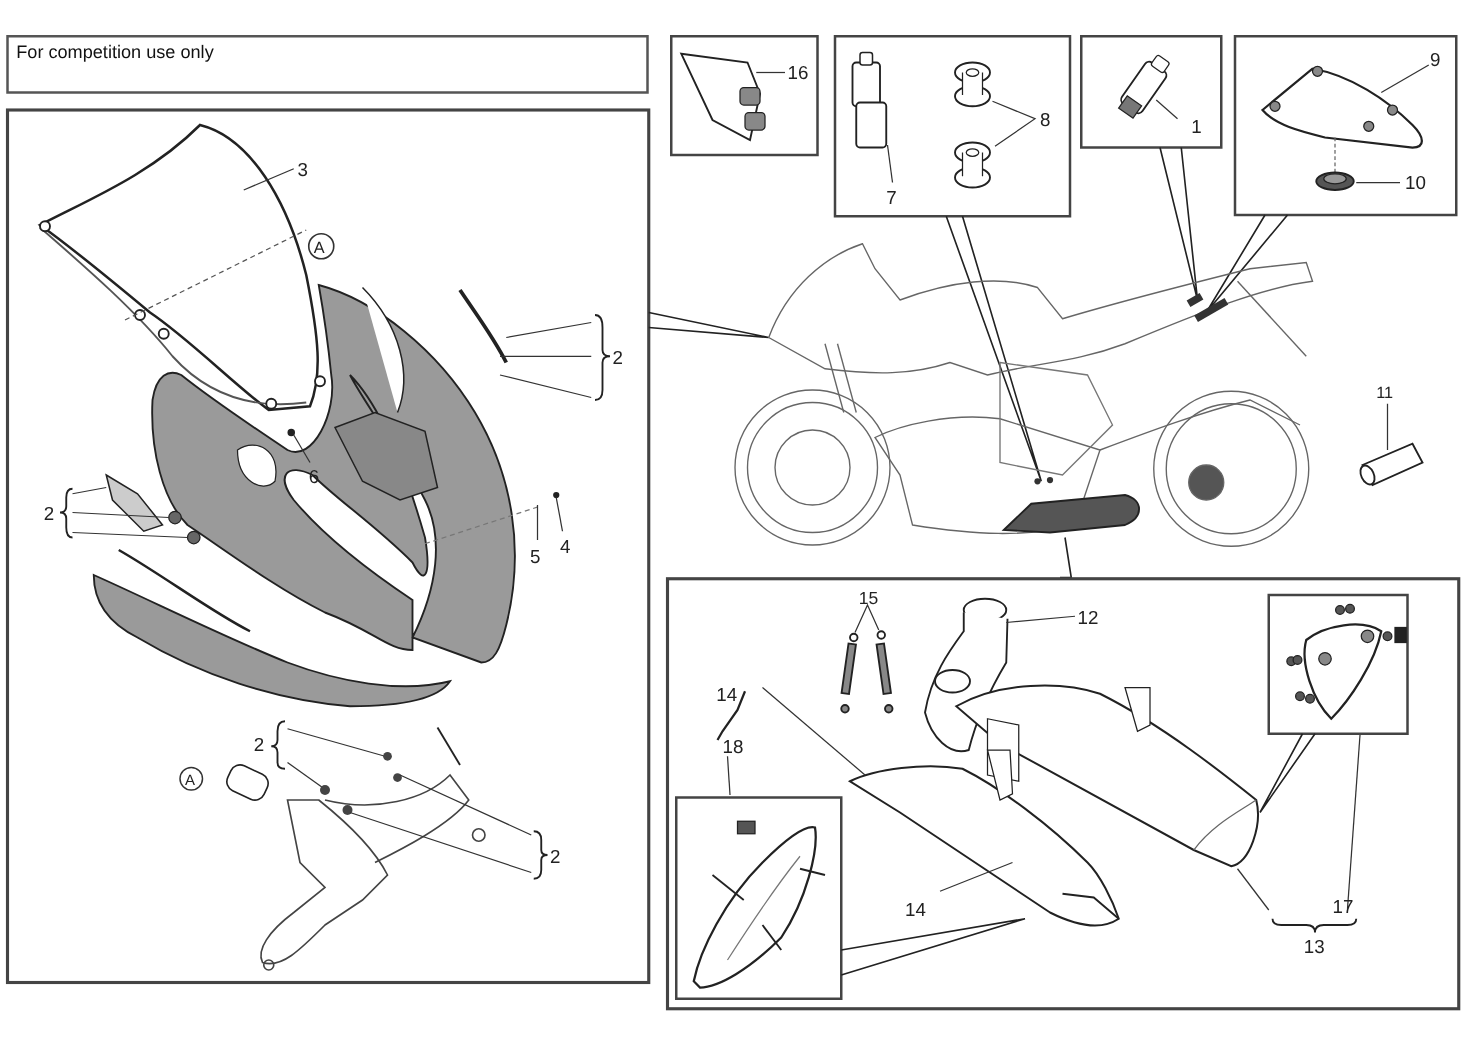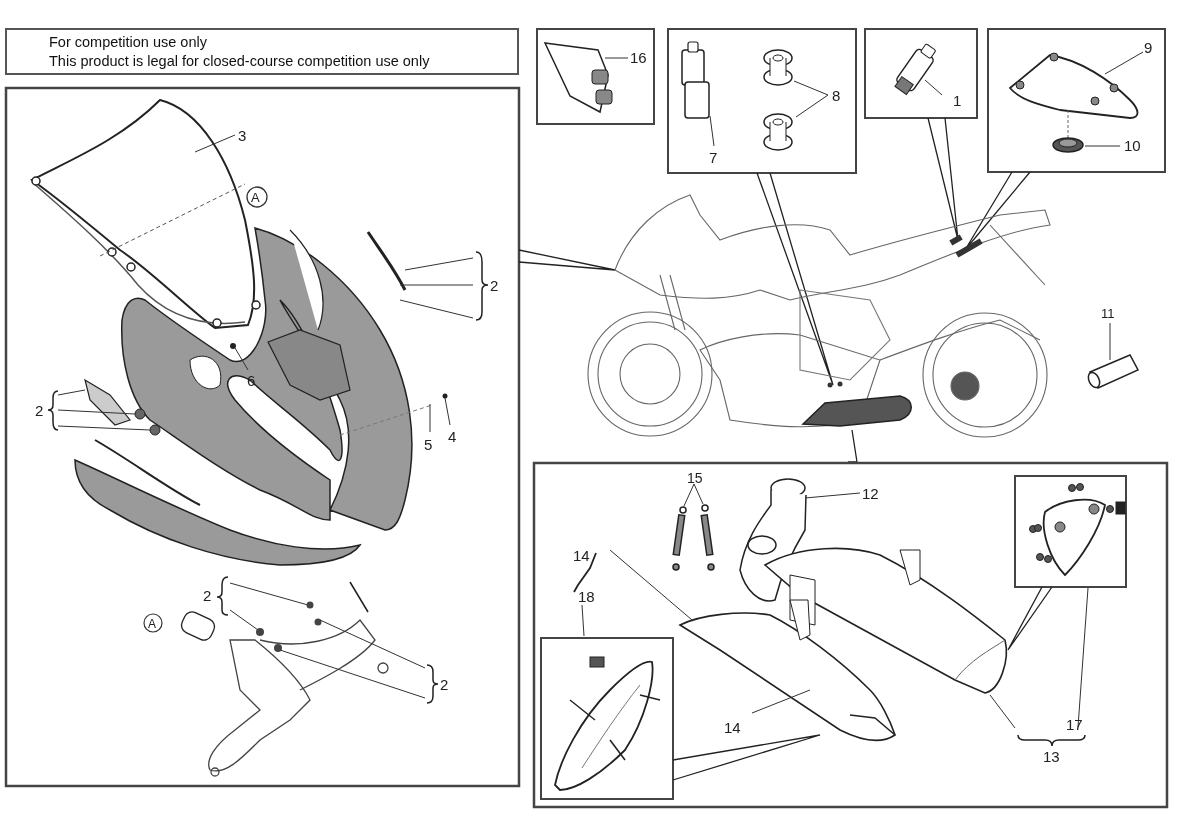--- a/index.html
+++ b/index.html
@@ -3,29 +3,28 @@
 <meta charset="utf-8">
 <style>
   html, body { margin:0; padding:0; background:#ffffff; }
   body { width:1182px; height:833px; position:relative; overflow:hidden; font-family:"Liberation Sans", sans-serif; }
   #stage { position:absolute; left:0; top:0; width:1182px; height:833px; }
   .notice {
     position:absolute; left:5px; top:28px; width:514px; height:47px;
     border:2px solid #555; box-sizing:border-box; background:#fff;
     padding:3px 6px; font-size:14.5px; line-height:19px; color:#111;
   }
-  .notice div { white-space:nowrap;margin-left:36px; }
+  .notice div { white-space:nowrap; }
   svg text { font-family:"Liberation Sans", sans-serif; fill:#222; }
 </style>
 </head>
 <body>
 
 <div class="notice">
   <div>For competition use only</div>
-  <div>This product is legal for closed-course competition use only</div>
 </div>
 
 <svg id="stage" viewBox="0 0 1182 833" xmlns="http://www.w3.org/2000/svg">
   <defs>
     <pattern id="hatch" width="4" height="4" patternUnits="userSpaceOnUse">
       <rect width="4" height="4" fill="#9a9a9a"></rect>
     </pattern>
   </defs>
 
   <g>

